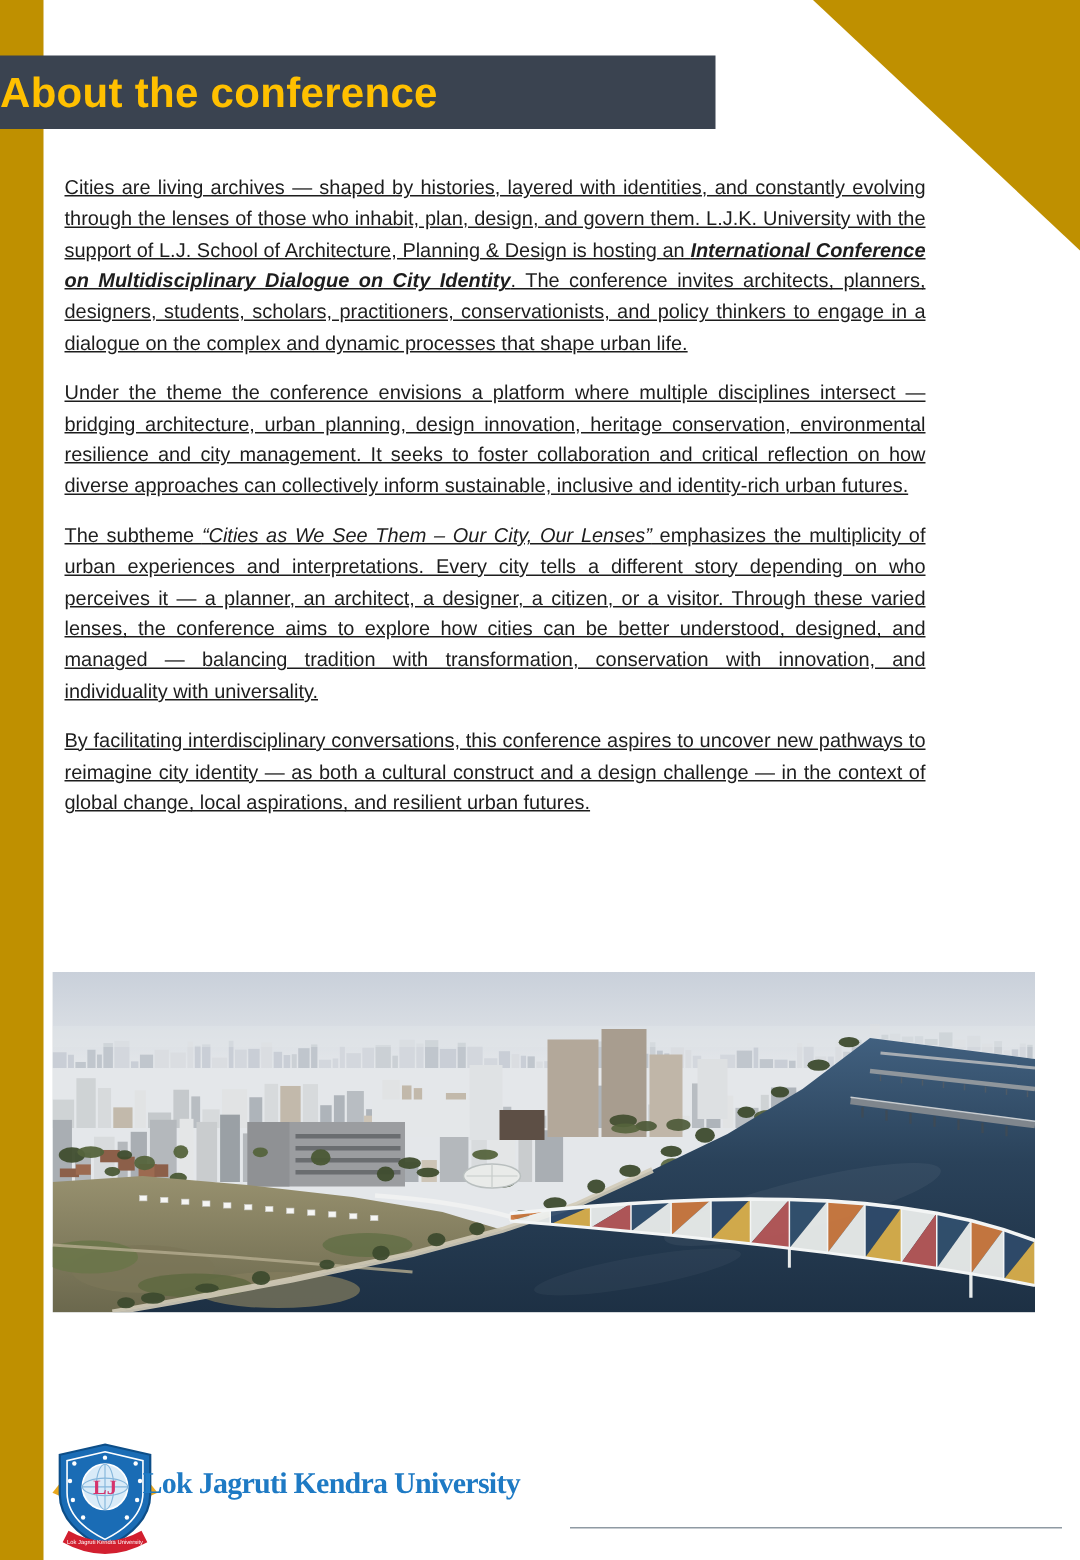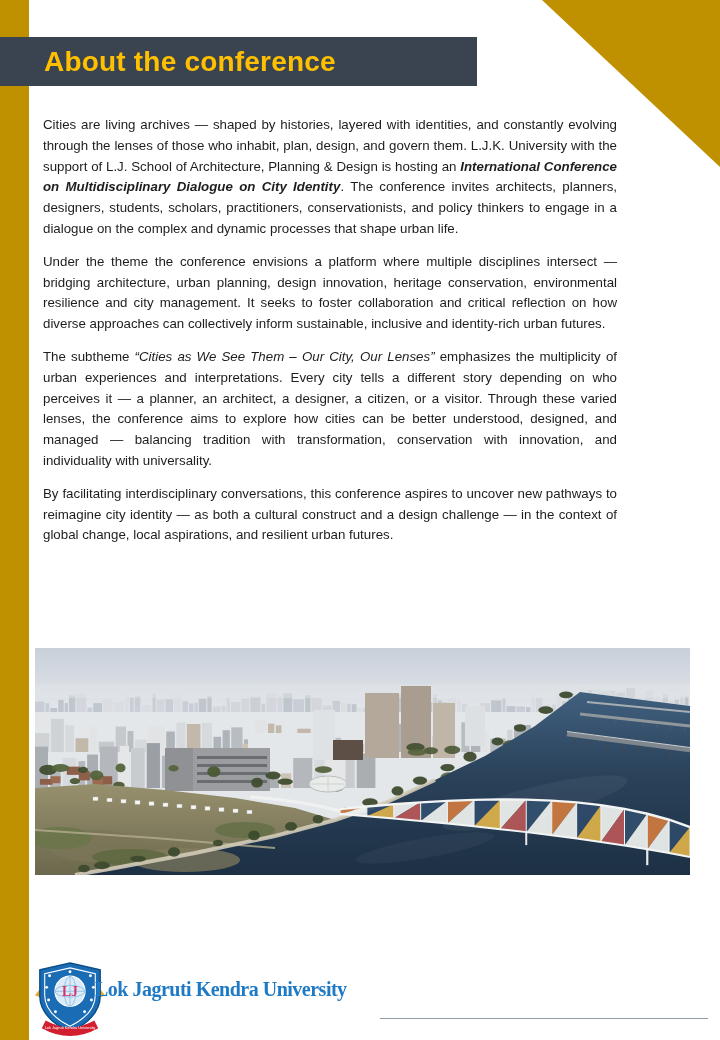--- a/index.html
+++ b/index.html
@@ -4,29 +4,29 @@
 <style>
   html,body{margin:0;padding:0;}
   body{
     width:720px;height:1040px;position:relative;background:#ffffff;
     font-family:"Liberation Sans",sans-serif;overflow:hidden;
   }
   .gold-stripe{position:absolute;left:0;top:0;width:29px;height:1040px;background:#bf9000;}
   .corner-triangle{position:absolute;top:0;right:0;width:178px;height:168px;}
   .banner{
     position:absolute;left:0;top:37px;width:477px;height:49px;background:#3a4350;
-    display:flex;align-items:center;padding-left:44px;box-sizing:border-box;
+    display:flex;align-items:center;box-sizing:border-box;
   }
   .banner h1{
     margin:0;color:#ffc000;font-size:28px;font-weight:bold;letter-spacing:.2px;
     font-family:"Liberation Sans",sans-serif;
   }
   .content{
     position:absolute;left:43px;top:115px;width:574px;
-    color:#1d1d1d;font-size:13.3px;line-height:20.8px;text-align:justify;
+    color:#1d1d1d;font-size:13.3px;line-height:20.8px;text-align:justify;text-decoration:underline;
   }
   .content p{margin:0 0 12px 0;}
   .emph-bold{font-weight:bold;font-style:italic;}
   .emph-italic{font-style:italic;}
   .photo{
     position:absolute;left:35px;top:648px;width:655px;height:227px;overflow:hidden;
     background:#dfe3e6;
   }
   .photo svg{display:block;width:655px;height:227px;}
   .footer-logo-shield{position:absolute;left:34px;top:960px;width:72px;height:80px;}

